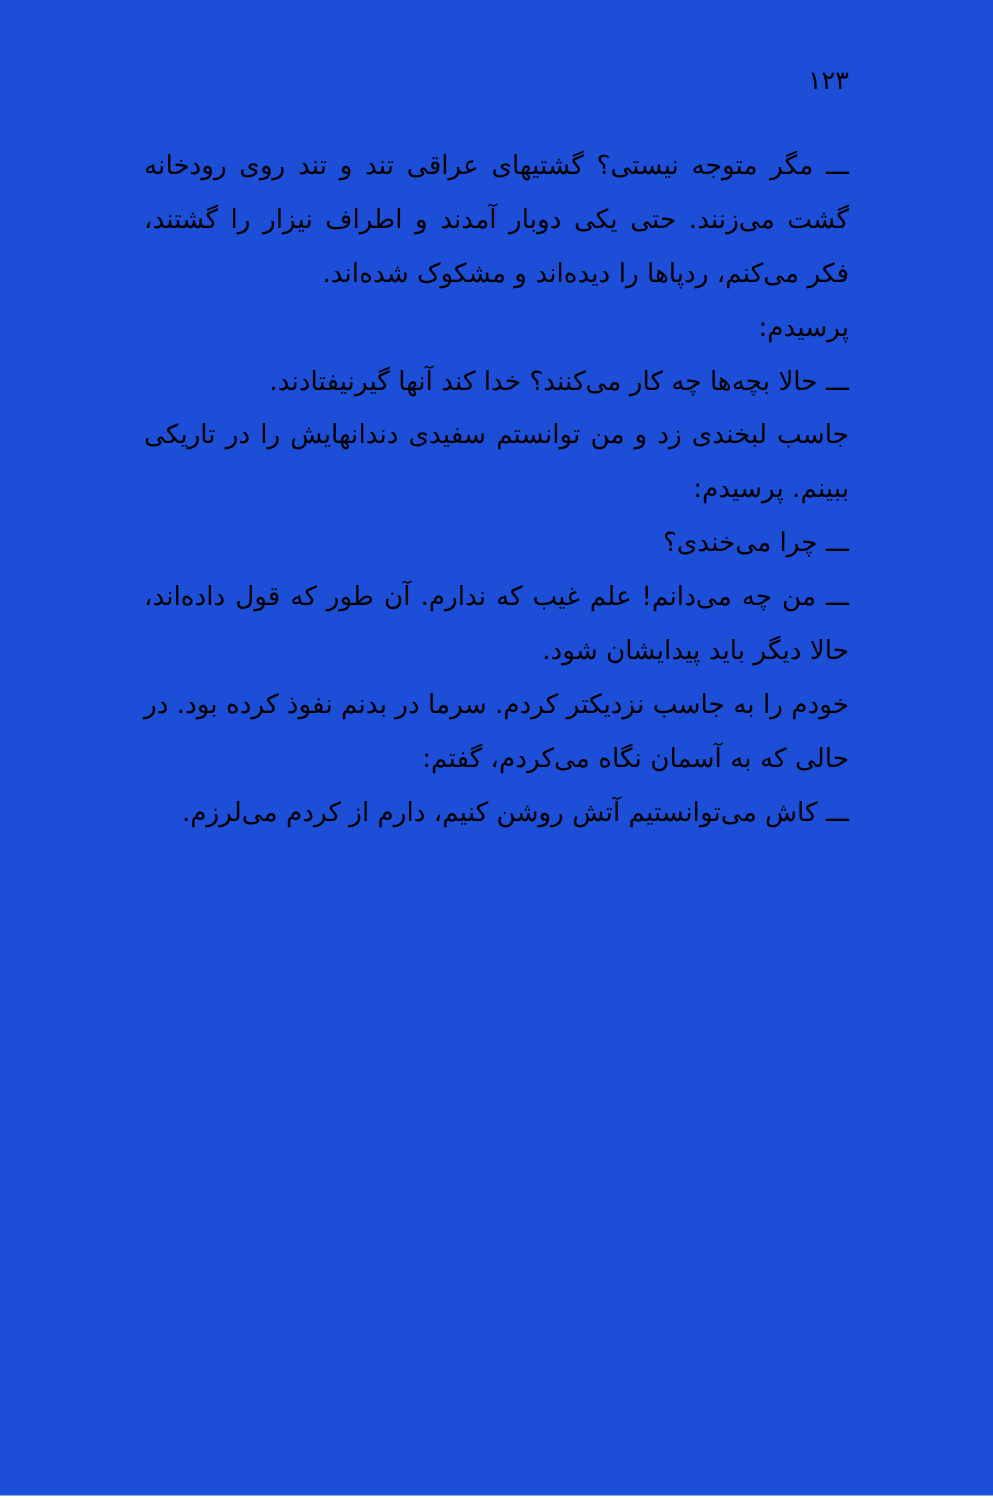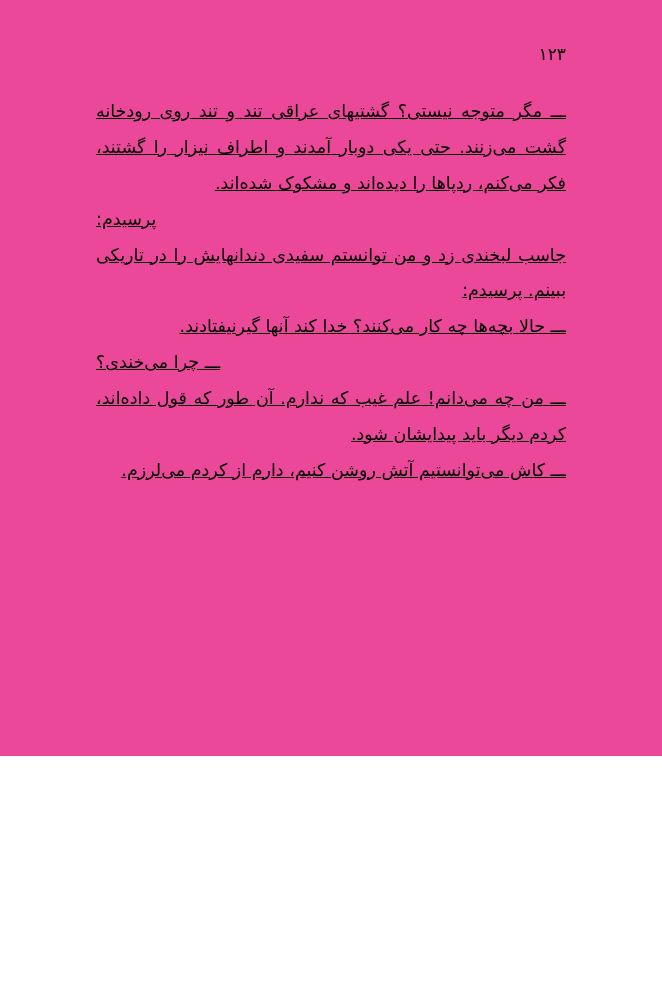--- a/index.html
+++ b/index.html
@@ -10,22 +10,22 @@
   body {
     width: 662px;
     height: 1000px;
     font-family: "DejaVu Sans", sans-serif;
     color: #000000;
     overflow: hidden;
   }
   .page {
     position: relative;
     width: 662px;
-    height: 756px;
-    background: #ec4899;
+    height: 997px;
+    background: #1d4ed8;
     box-sizing: border-box;
     padding: 44px 96px 40px 96px;
   }
   .page-number {
     font-size: 17px;
     text-align: right;
     direction: rtl;
     letter-spacing: 0.5px;
     margin: 0 0 30px 0;
     font-family: "DejaVu Sans", sans-serif;
@@ -33,41 +33,41 @@
   .body-text {
     direction: rtl;
     text-align: justify;
     text-justify: inter-word;
     font-size: 17.5px;
     line-height: 2.05;
     font-family: "DejaVu Sans", sans-serif;
   }
   .para {
     margin: 0 0 0 0;
-    text-decoration: underline;
   }
   .para + .para {
     margin-top: 0;
   }
   
   .align-just { text-align: justify; }
-  .align-right { text-align: left; }
-  .align-center { text-align: left; }
+  .align-right { text-align: right; }
+  .align-center { text-align: right; }
 </style>
 </head>
 <body>
 
 <div class="page">
 
   <div class="page-number">۱۲۳</div>
 
   <div class="body-text">
 
     <p class="para align-just">ـــ مگر متوجه نیستی؟ گشتیهای عراقی تند و تند روی رودخانه گشت می‌زنند. حتی یکی دوبار آمدند و اطراف نیزار را گشتند، فکر می‌کنم، ردپاها را دیده‌اند و مشکوک شده‌اند.</p>
     <p class="para align-right">پرسیدم:</p>
+    <p class="para align-just">ـــ حالا بچه‌ها چه کار می‌کنند؟ خدا کند آنها گیرنیفتادند.</p>
     <p class="para align-just">جاسب لبخندی زد و من توانستم سفیدی دندانهایش را در تاریکی ببینم. پرسیدم:</p>
-    <p class="para align-just">ـــ حالا بچه‌ها چه کار می‌کنند؟ خدا کند آنها گیرنیفتادند.</p>
     <p class="para align-center">ـــ چرا می‌خندی؟</p>
-    <p class="para align-just">ـــ من چه می‌دانم! علم غیب که ندارم. آن طور که قول داده‌اند، کردم دیگر باید پیدایشان شود.</p>
+    <p class="para align-just">ـــ من چه می‌دانم! علم غیب که ندارم. آن طور که قول داده‌اند، حالا دیگر باید پیدایشان شود.</p>
+    <p class="para align-just">خودم را به جاسب نزدیکتر کردم. سرما در بدنم نفوذ کرده بود. در حالی که به آسمان نگاه می‌کردم، گفتم:</p>
     <p class="para align-just">ـــ کاش می‌توانستیم آتش روشن کنیم، دارم از کردم می‌لرزم.</p>
 
   </div>
 </div>
 
 </body></html>

